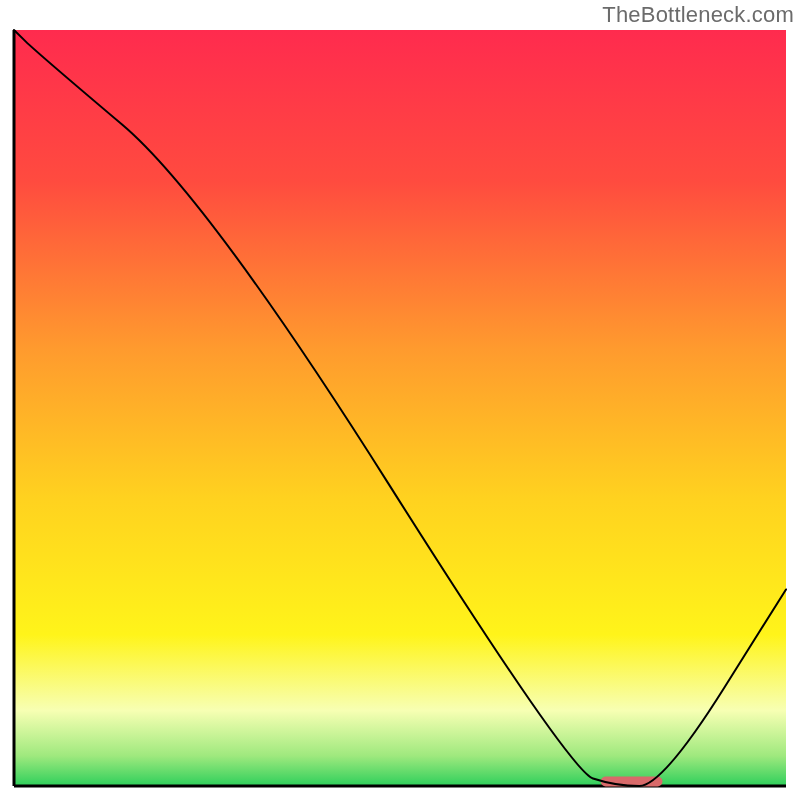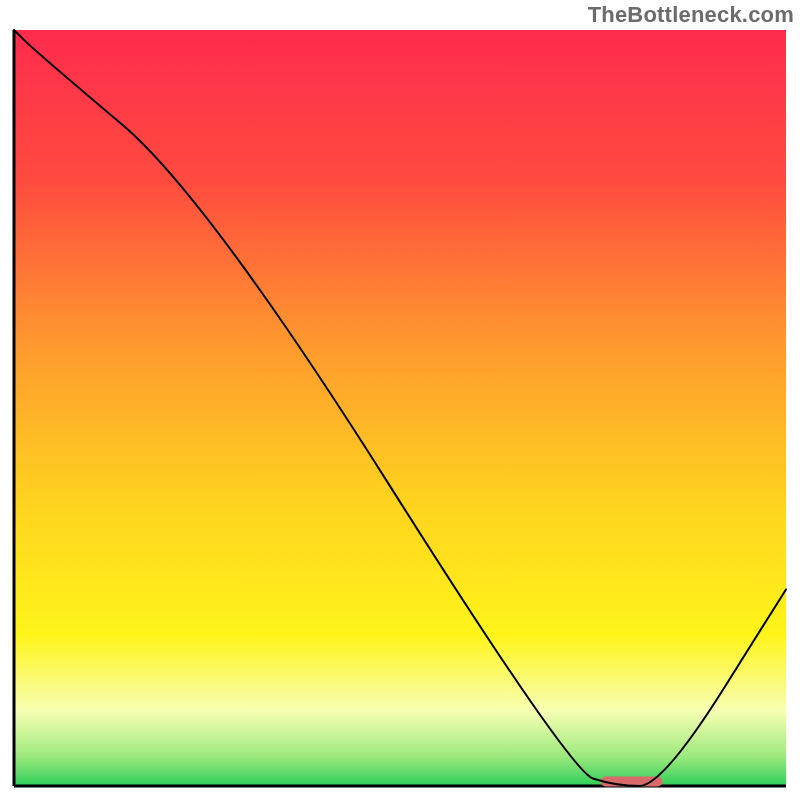--- a/index.html
+++ b/index.html
@@ -14,21 +14,21 @@
   .stage {
     position: relative;
     width: 800px;
     height: 800px;
   }
   .watermark {
     position: absolute;
     top: 2px;
     right: 6px;
     font-size: 22px;
-    font-weight: 700;
+    font-weight: 400;
     color: #6b6b6b;
     letter-spacing: 0.2px;
   }
   svg.plot {
     position: absolute;
     left: 0;
     top: 0;
   }
 </style>
 </head>

